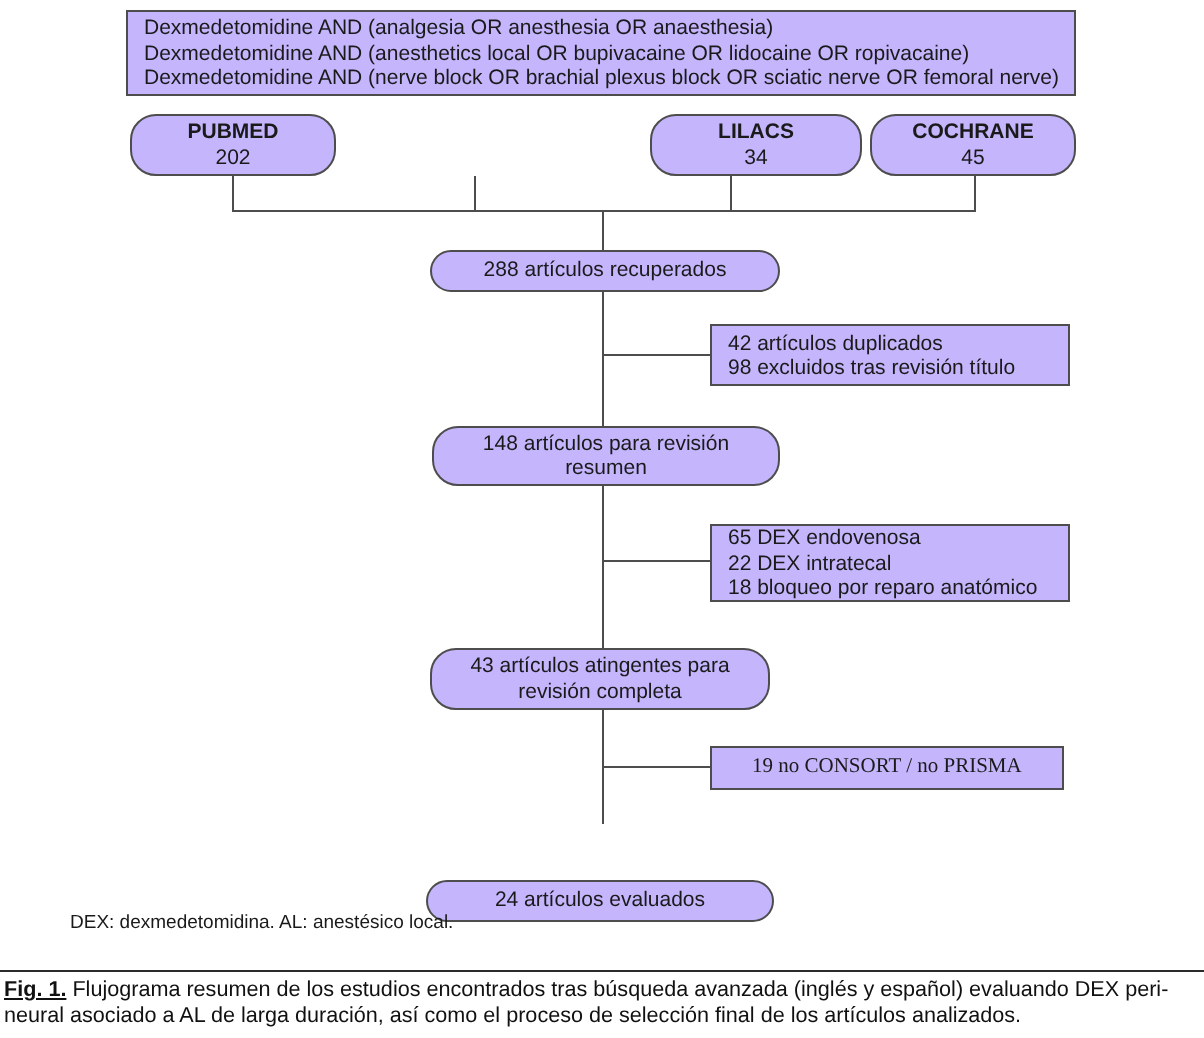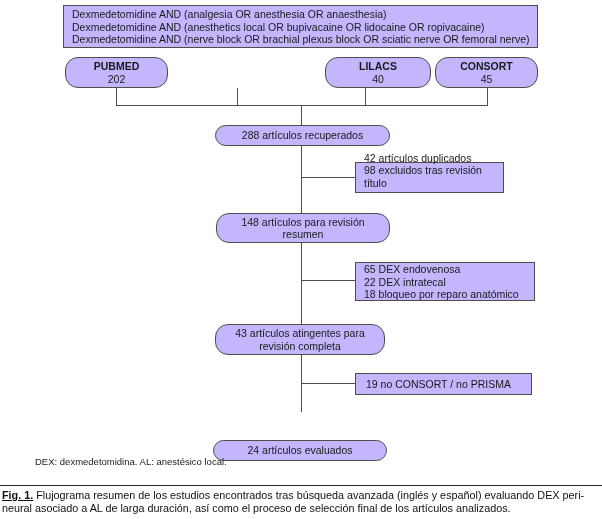--- a/index.html
+++ b/index.html
@@ -58,42 +58,42 @@
     <div>Dexmedetomidine AND (anesthetics local OR bupivacaine OR lidocaine OR ropivacaine)</div>
     <div>Dexmedetomidine AND (nerve block OR brachial plexus block OR sciatic nerve OR femoral nerve)</div>
   </div>
 
   <div class="box center" style="left:65px; top:57px; width:103px; height:31px;">
     <div class="db-name">PUBMED</div>
     <div class="db-count">202</div>
   </div>
   <div class="box center" style="left:302px; top:57px; width:106px; height:31px;margin-left:23px;">
     <div class="db-name">LILACS</div>
-    <div class="db-count">40</div>
+    <div class="db-count">34</div>
   </div>
   <div class="box center" style="left:435px; top:57px; width:103px; height:31px;">
-    <div class="db-name">CONSORT</div>
+    <div class="db-name">COCHRANE</div>
     <div class="db-count">45</div>
   </div>
 
   <div class="line" style="left:116px; top:88px; width:1px; height:18px;"></div>
   <div class="line" style="left:237px; top:88px; width:1px; height:18px;"></div>
   <div class="line" style="left:365px; top:88px; width:1px; height:18px;"></div>
   <div class="line" style="left:487px; top:88px; width:1px; height:18px;"></div>
   <div class="line" style="left:116px; top:105px; width:372px; height:1px;"></div>
   <div class="line" style="left:301px; top:105px; width:1px; height:20px;"></div>
 
   <div class="box center" style="left:215px; top:125px; width:175px; height:21px;">
     <div>288 artículos recuperados</div>
   </div>
 
   <div class="line" style="left:301px; top:146px; width:1px; height:67px;"></div>
   <div class="line" style="left:301px; top:177px; width:54px; height:1px;"></div>
 
-  <div class="box left" style="left:355px; top:162px; width:149px; height:31px;justify-content:flex-end;">
+  <div class="box left" style="left:355px; top:162px; width:180px; height:31px;">
     <div>42 artículos duplicados</div>
     <div>98 excluidos tras revisión título</div>
   </div>
 
   <div class="box center" style="left:216px; top:213px; width:174px; height:30px;">
     <div>148 artículos para revisión</div>
     <div>resumen</div>
   </div>
 
   <div class="line" style="left:301px; top:243px; width:1px; height:81px;"></div>
@@ -106,21 +106,21 @@
   </div>
 
   <div class="box center" style="left:215px; top:324px; width:170px; height:31px;">
     <div>43 artículos atingentes para</div>
     <div>revisión completa</div>
   </div>
 
   <div class="line" style="left:301px; top:355px; width:1px; height:57px;"></div>
   <div class="line" style="left:301px; top:383px; width:54px; height:1px;"></div>
 
-  <div class="box left" style="left:355px; top:373px; width:177px; height:22px; padding-left:10px;">
+  <div class="box left" style="left:355px; top:373px; width:177px; height:22px; padding-left:20px;font-family:Liberation Serif, serif;">
     <div>19 no CONSORT / no PRISMA</div>
   </div>
 
   <div class="box center" style="left:213px; top:412px; width:174px; height:21px;margin-top:28px;">
     <div>24 artículos evaluados</div>
   </div>
 
   <div class="footnote">DEX: dexmedetomidina. AL: anestésico local.</div>
 
   <div class="divider"></div>

